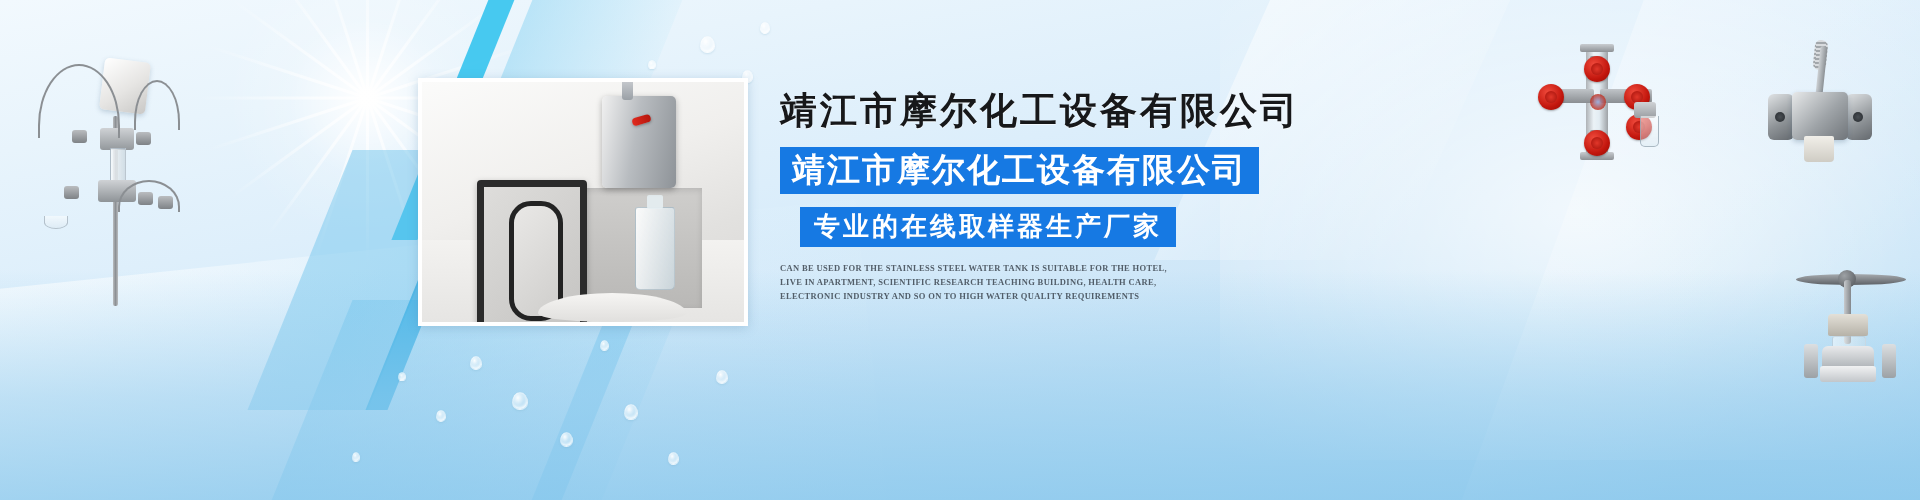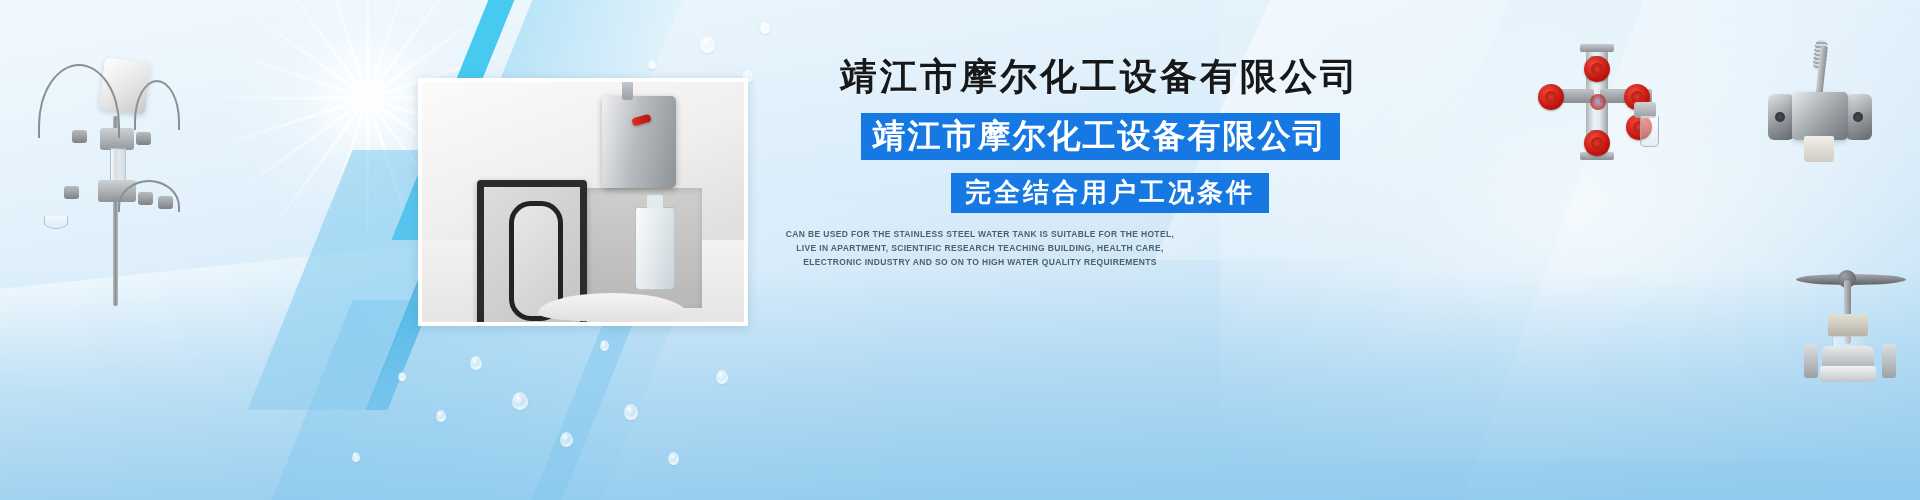--- a/index.html
+++ b/index.html
@@ -217,21 +217,21 @@
   }
   .gv-wing{position:absolute;width:14px;height:34px;background:linear-gradient(180deg,#dcdfe1,#9ca1a5);border-radius:3px;}
   .gv-port{position:absolute;left:30px;top:138px;width:56px;height:16px;background:linear-gradient(180deg,#f1f2f3,#c2c6ca);border-radius:3px;}
   .gv-glass{
     position:absolute;left:42px;top:108px;width:32px;height:44px;
     background:linear-gradient(90deg,rgba(255,255,255,.5),rgba(210,226,234,.35));
     border:1px solid rgba(180,196,208,.5);border-radius:3px;
   }
 
   
-  .text-block{position:absolute;left:780px;top:56px;width:640px;text-align:center;}
+  .text-block{position:absolute;left:780px;top:90px;width:640px;}
   .company{
     font-family:"Liberation Serif",serif;
     font-size:37px;font-weight:700;color:#17181a;letter-spacing:3px;
     line-height:1.12;white-space:nowrap;
     text-shadow:0 1px 0 rgba(255,255,255,.6);
   }
   .hl{
     display:inline-block;background:#1679e3;color:#fff;
     font-size:33px;font-weight:700;letter-spacing:2px;
     padding:6px 12px 8px;line-height:1;white-space:nowrap;
@@ -242,21 +242,21 @@
     display:inline-block;
     font-size:25px;font-weight:500;color:#1d1f22;letter-spacing:1.5px;
     line-height:1.2;white-space:nowrap;
     background:rgba(255,255,255,.42);
     padding:4px 10px 6px;
   }
   .row-hl2{margin-top:13px;margin-left:20px;}
   .hl2{font-size:26px;padding:6px 14px 8px;letter-spacing:3px;}
   .eng{
     margin-top:14px;width:400px;
-    font-family:Liberation Sans, sans-serif;
+    font-family:Liberation Serif, serif;
     font-size:8.5px;line-height:1.65;letter-spacing:.35px;
     color:#37404a;text-transform:uppercase;font-weight:700;
     opacity:.82;
   }
 
   
   .watermark{
     position:absolute;left:215px;top:362px;
     font-family:"Liberation Serif",serif;
     font-size:42px;font-weight:700;letter-spacing:2px;
@@ -357,21 +357,21 @@
       <div class="ph-base"></div>
     </div>
   </div>
 
   <div class="text-block">
     <div class="company">靖江市摩尔化工设备有限公司</div>
     <div class="row-hl1">
       <span class="hl">靖江市摩尔化工设备有限公司</span>
     </div>
     <div class="row-hl2">
-      <span class="hl hl2">完全结合用户工况条件</span>
+      <span class="hl hl2">专业的在线取样器生产厂家</span>
     </div>
     <div class="eng">CAN BE USED FOR THE STAINLESS STEEL WATER TANK IS SUITABLE FOR THE HOTEL, LIVE IN APARTMENT, SCIENTIFIC RESEARCH TEACHING BUILDING, HEALTH CARE, ELECTRONIC INDUSTRY AND SO ON TO HIGH WATER QUALITY REQUIREMENTS</div>
   </div>
 
   <div class="prod-cross">
     <div class="cx-tube"></div>
     <div class="cx-cap" style="top:2px"></div>
     <div class="cx-cap" style="top:110px"></div>
     <div class="cx-harm" style="left:14px;width:52px"></div>
     <div class="cx-harm" style="left:72px;width:52px"></div>

